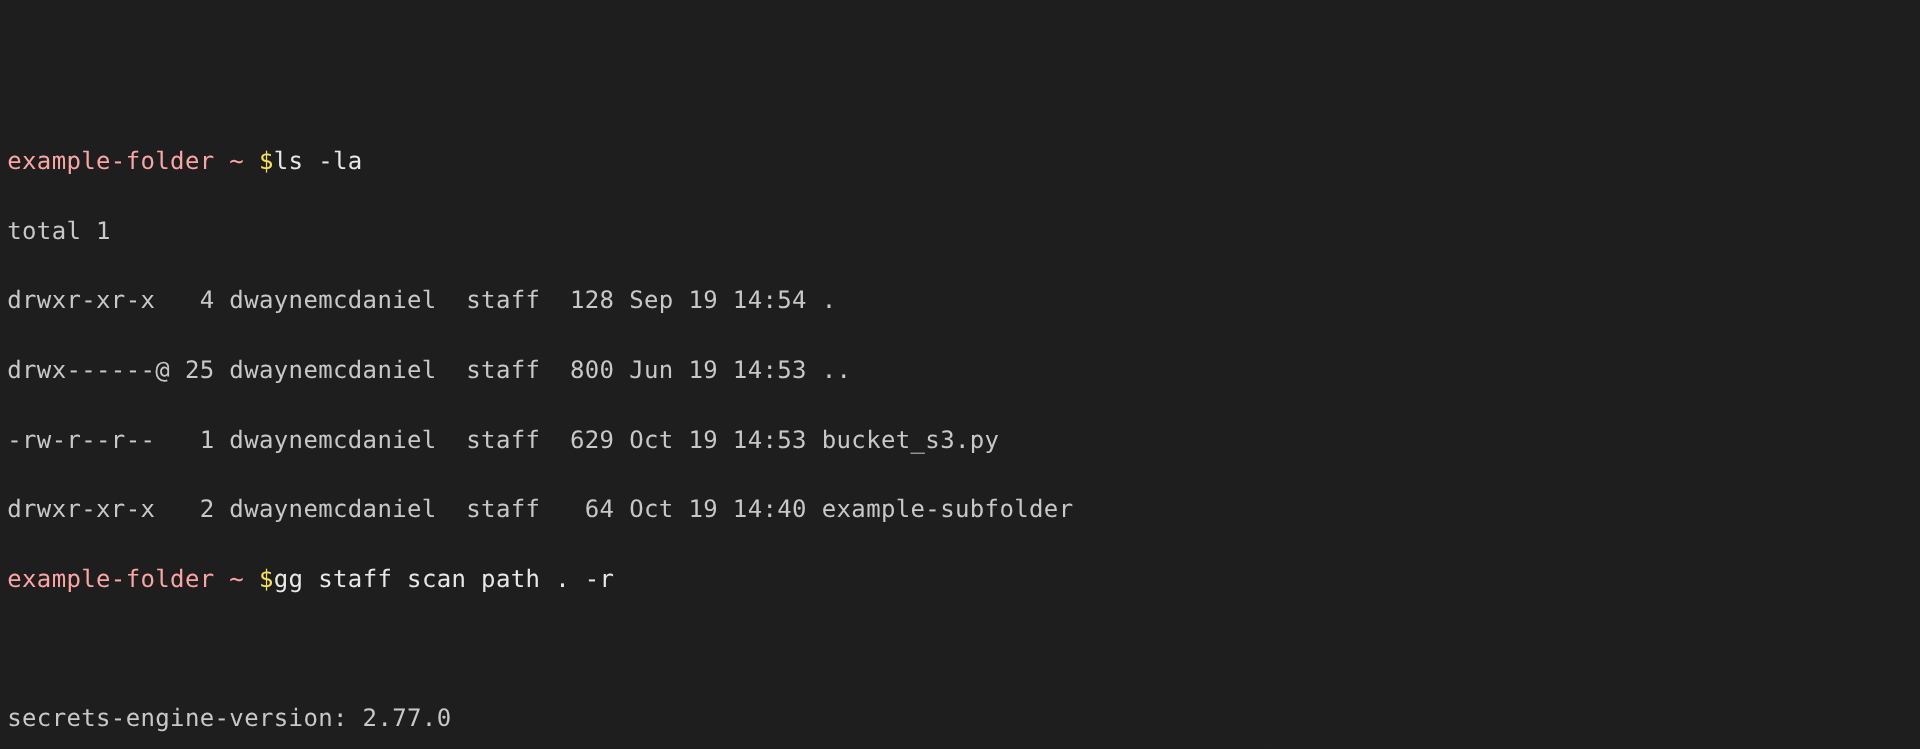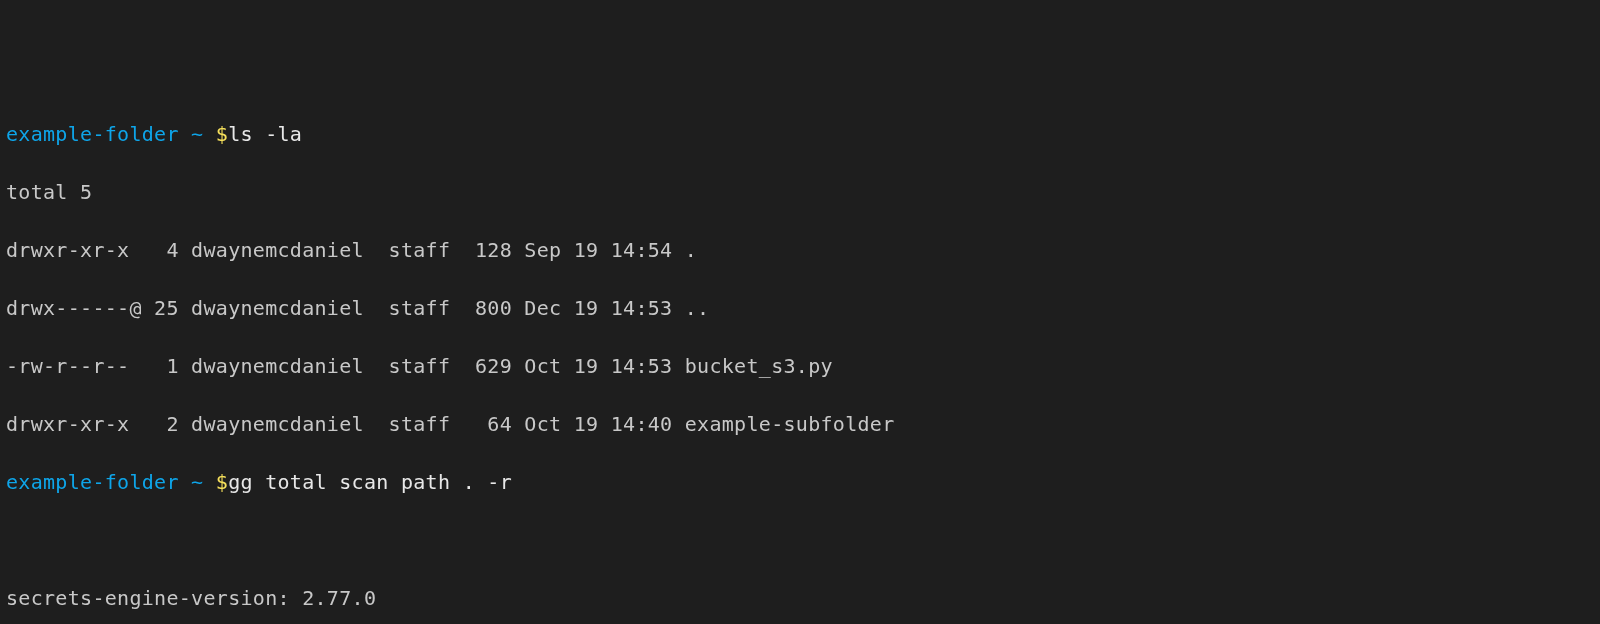--- a/index.html
+++ b/index.html
@@ -9,38 +9,38 @@
     font-family: "SF Mono", "Menlo", "Consolas", monospace;
     font-size: 20px;
     line-height: 1.45;
     padding: 4px 6px;
     white-space: pre;
     overflow: hidden;
     width: 1600px;
     height: 624px;
     letter-spacing: 0.3px;
   }
-  .teal { color: #0ea5e9; }
+  .teal { color: #fca5a5; }
   .yellow { color: #f7e15c; }
   .white { color: #e8e8e8; }
   .gray { color: #c8c8c8; }
   .line { display: block; }
 </style>
 </head>
 <body>
 
 
 
 <span class="line"><span class="teal">example-folder</span><span class="teal"> ~ </span><span class="yellow">$</span><span class="white">ls -la</span></span>
-<span class="line gray">total 5</span>
+<span class="line gray">total 1</span>
 <span class="line gray">drwxr-xr-x   4 dwaynemcdaniel  staff  128 Sep 19 14:54 .</span>
-<span class="line gray">drwx------@ 25 dwaynemcdaniel  staff  800 Dec 19 14:53 ..</span>
+<span class="line gray">drwx------@ 25 dwaynemcdaniel  staff  800 Jun 19 14:53 ..</span>
 <span class="line gray">-rw-r--r--   1 dwaynemcdaniel  staff  629 Oct 19 14:53 bucket_s3.py</span>
 <span class="line gray">drwxr-xr-x   2 dwaynemcdaniel  staff   64 Oct 19 14:40 example-subfolder</span>
-<span class="line"><span class="teal">example-folder</span><span class="teal"> ~ </span><span class="yellow">$</span><span class="white">gg total scan path . -r</span></span>
+<span class="line"><span class="teal">example-folder</span><span class="teal"> ~ </span><span class="yellow">$</span><span class="white">gg staff scan path . -r</span></span>
 <span class="line"> </span>
 <span class="line gray">secrets-engine-version: 2.77.0</span>
 
 
 
 
 
 
 
 

